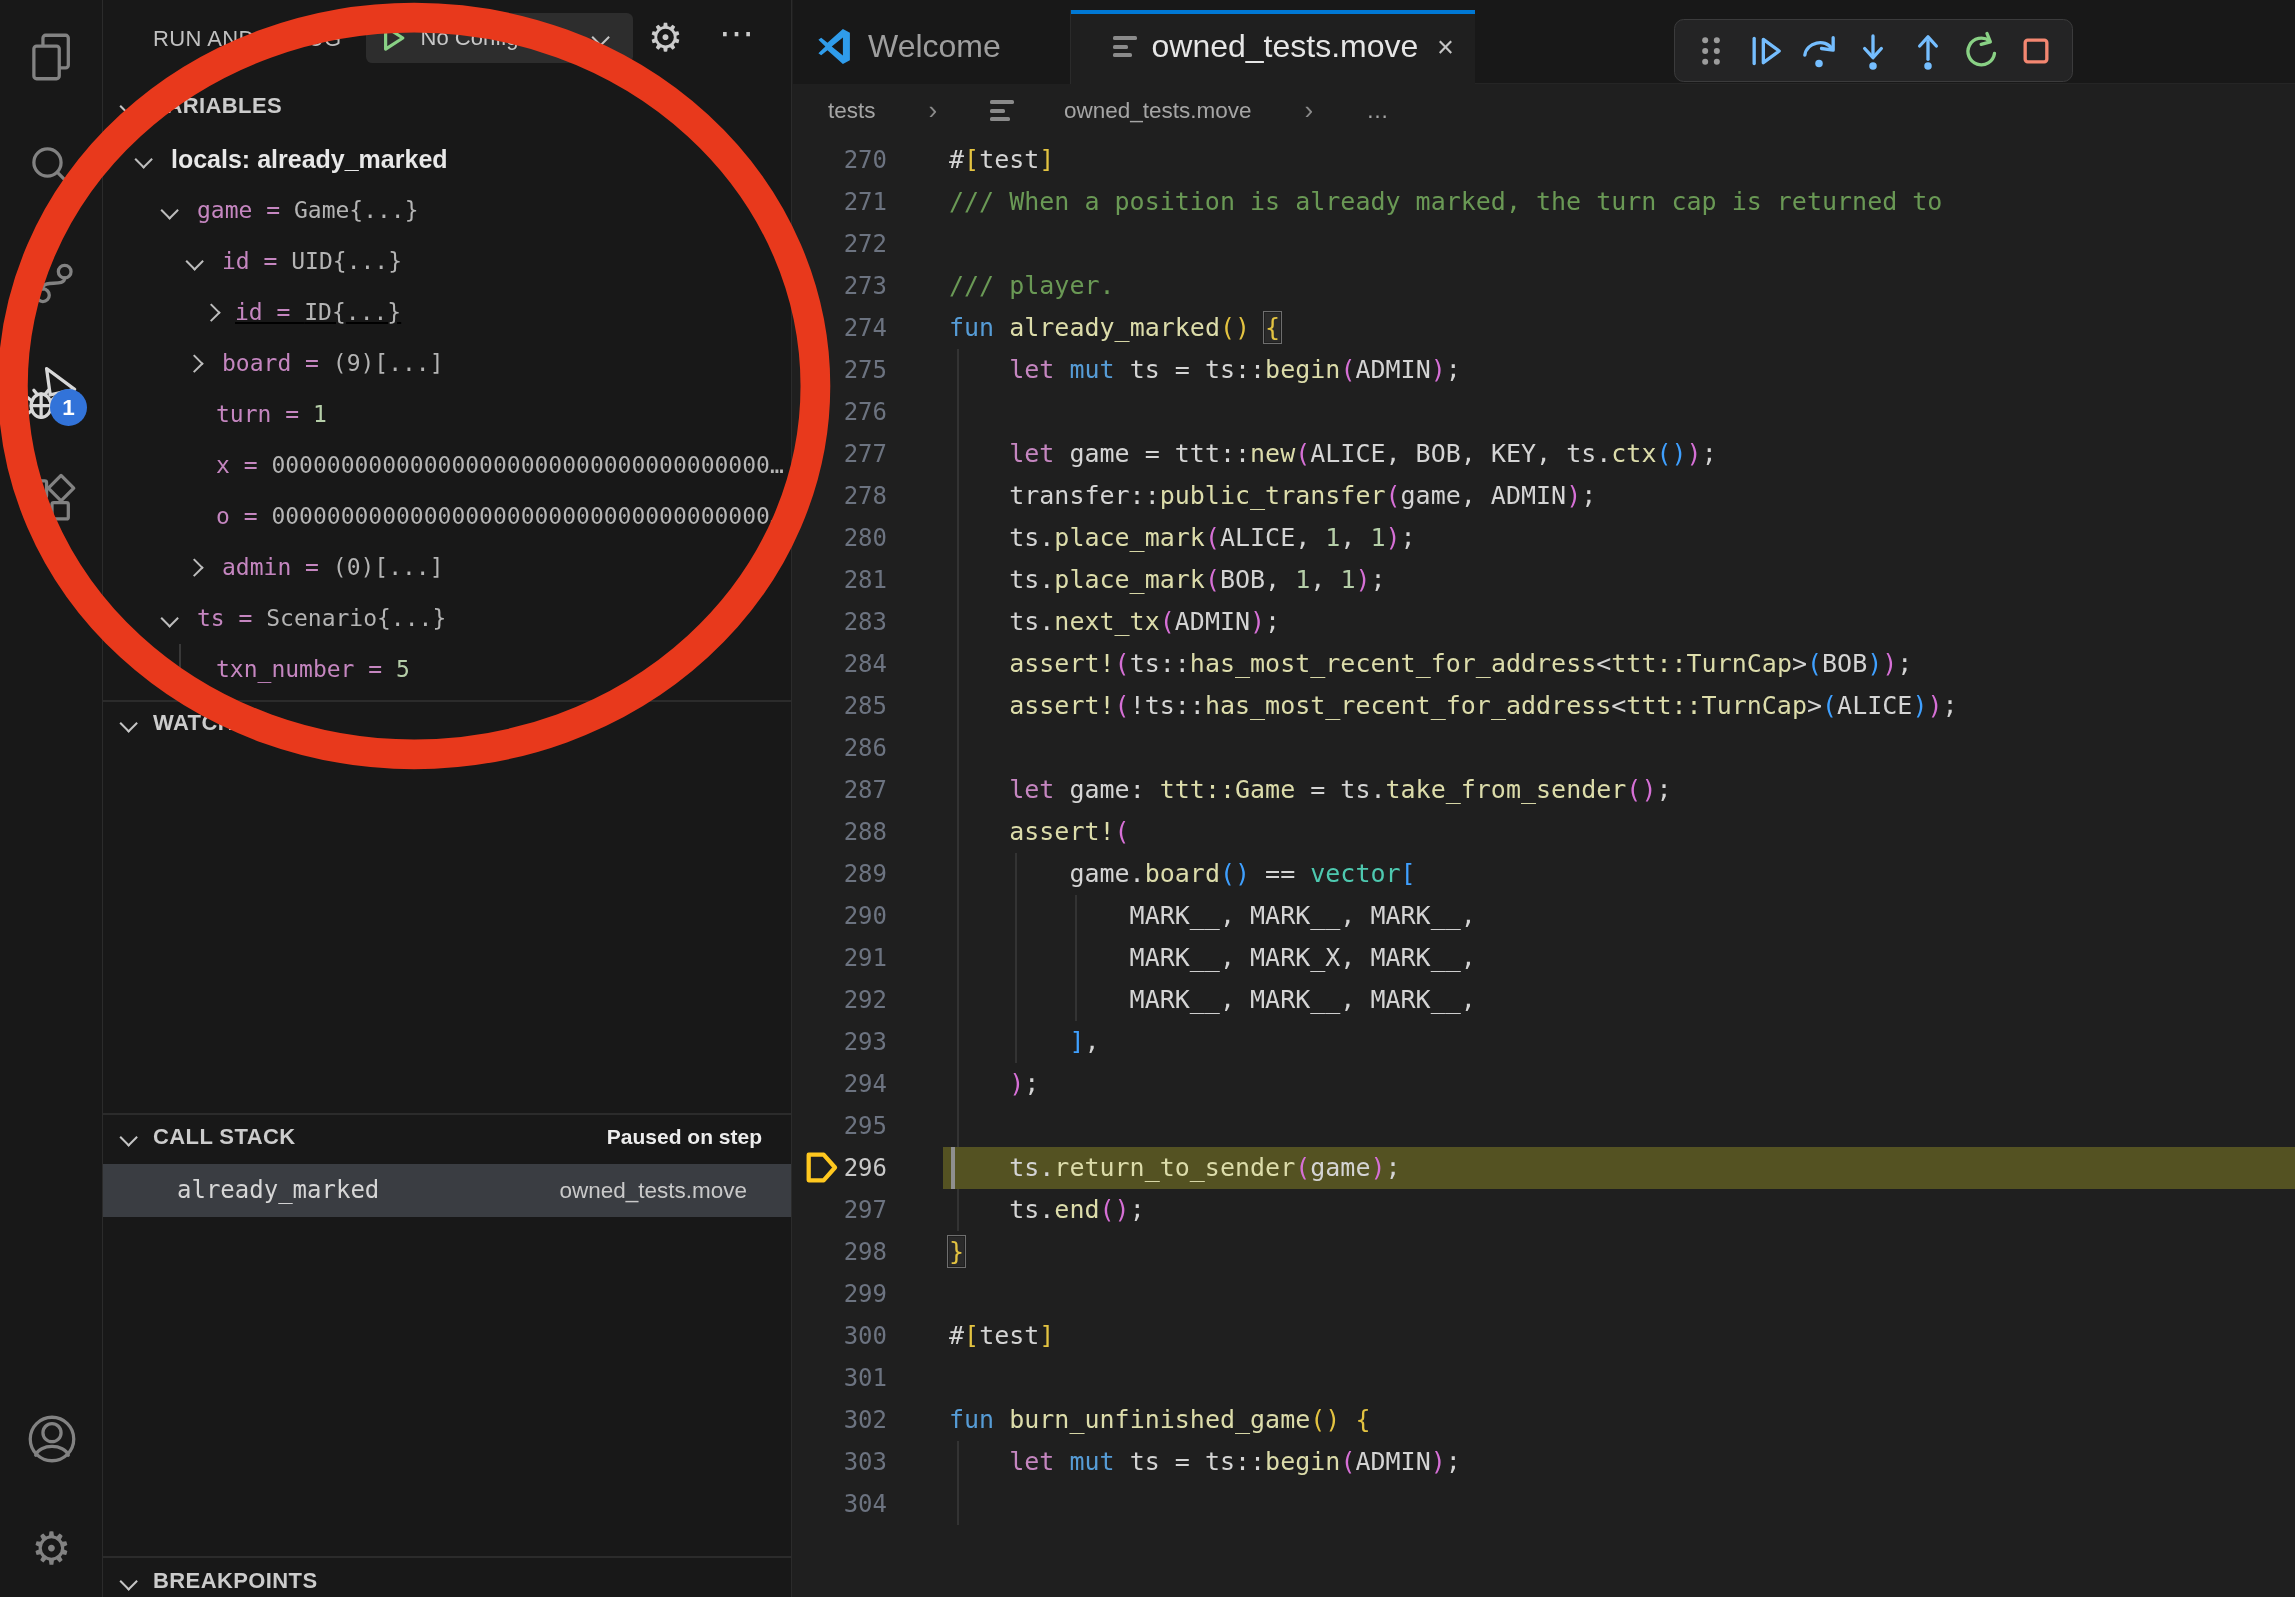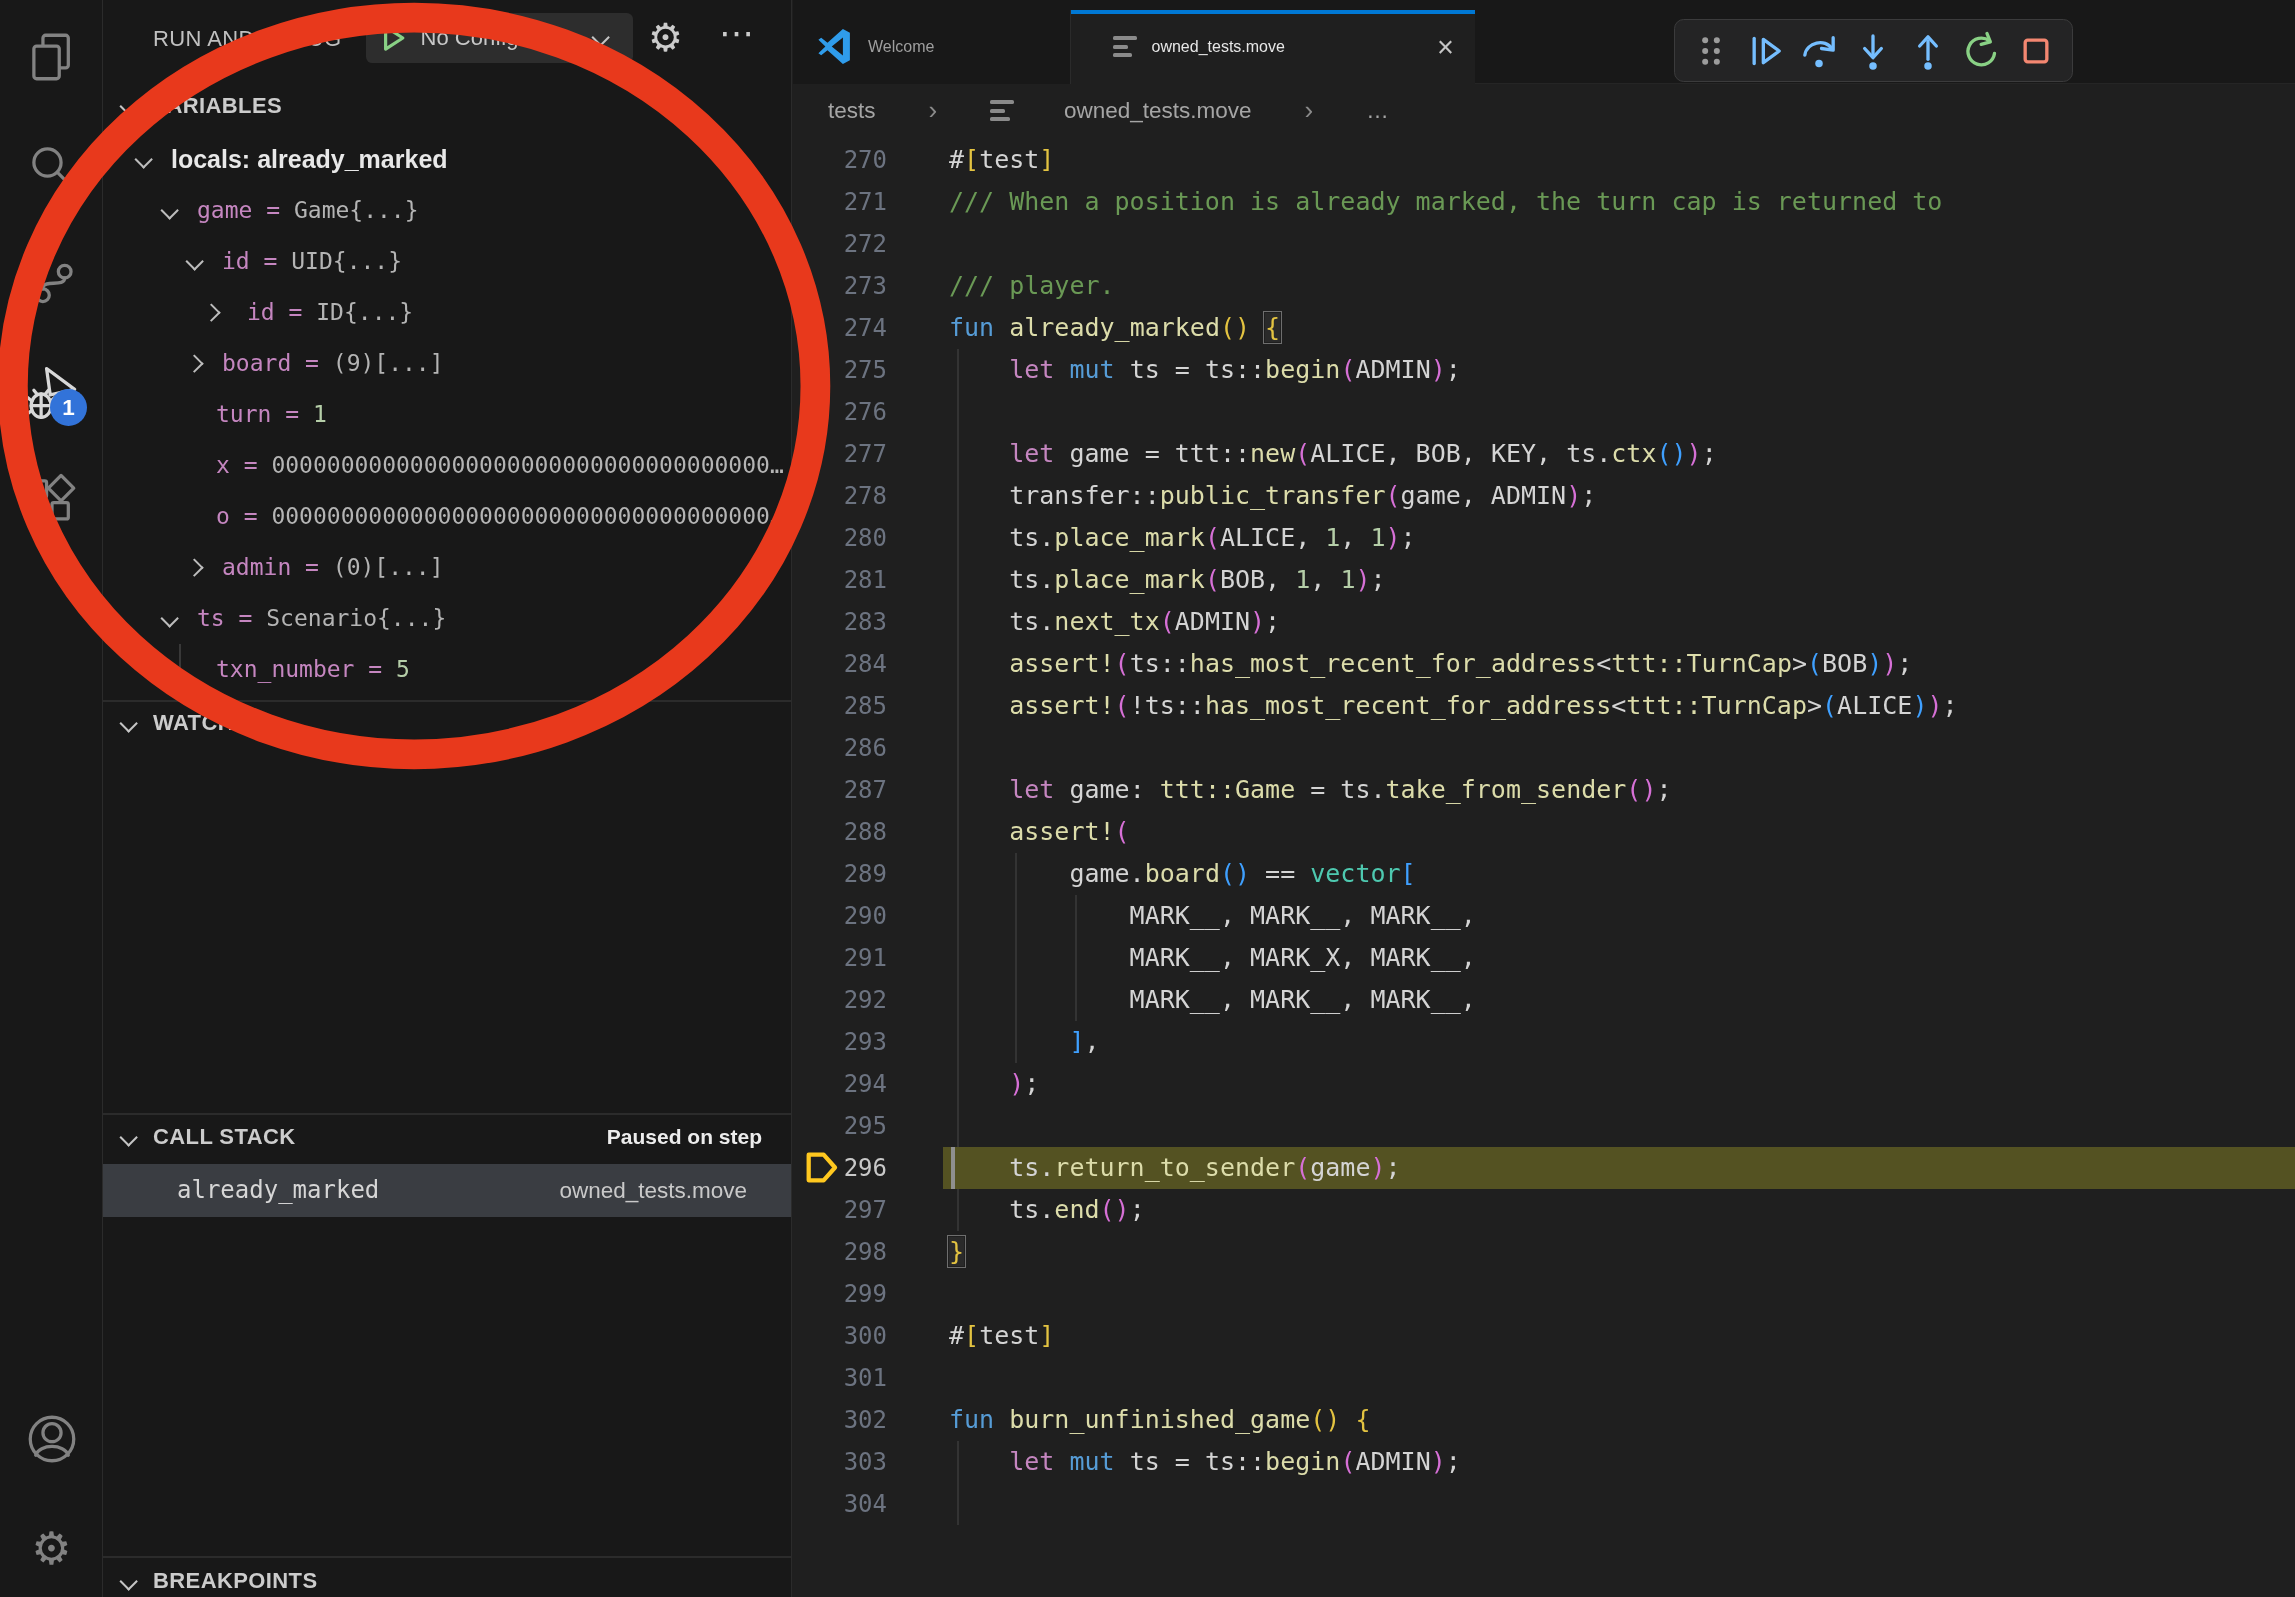--- a/index.html
+++ b/index.html
@@ -42,21 +42,21 @@
   #cs-fn{position:absolute;left:74px;line-height:53px;font-family:"DejaVu Sans Mono",monospace;font-size:24px;color:#d6d6d6;}
   #cs-file{position:absolute;right:44px;line-height:53px;font-size:22.5px;color:#c9c9c9;}
   #cs-status{position:absolute;right:29px;top:0;line-height:43px;font-weight:bold;font-size:21px;color:#ececec;}
   
   #editor{position:absolute;left:793px;top:0;right:0;height:1597px;background:#1f1f1f;}
   #tabstrip{position:absolute;left:0;top:0;width:100%;height:84px;background:#181818;border-bottom:1.6px solid #252525;box-sizing:border-box;}
   .tab{position:absolute;top:9.7px;height:74px;display:flex;align-items:center;}
   #tab-welcome{left:0;width:278px;background:#181818;border-right:1.6px solid #2b2b2b;box-sizing:border-box;}
   #tab-active{left:278px;width:404px;background:#1f1f1f;}
   #tab-active .topbar{position:absolute;left:0;top:0;width:100%;height:4.8px;background:#0078d4;}
-  .tab .tab-label{font-size:16px;}
+  .tab .tab-label{font-size:32px;}
   #tab-welcome .tab-label{color:#9e9e9e;margin-left:16px;}
   #tab-active .tab-label{color:#e6e6e6;margin-left:14.5px;}
   #tab-welcome .vsc-logo{margin-left:24px;width:35px;height:35px;}
   .move-icon{display:inline-block;width:24px;}
   .move-icon i{display:block;height:4px;border-radius:1.6px;background:#8a8a8a;margin-bottom:4.8px;}
   .move-icon i.l1{width:24px;} .move-icon i.l2{width:14.5px;} .move-icon i.l3{width:19.3px;margin-bottom:0;}
   #tab-active .move-icon{margin-left:42px;}
   .tab-close{position:absolute;right:21px;font-size:29px;color:#c5c5c5;line-height:74px;}
   #dbg-toolbar{position:absolute;left:881px;top:19.3px;width:399px;height:63px;background:#242425;border:1.6px solid #3b3b3c;border-radius:9.7px;
                box-sizing:border-box;display:flex;align-items:center;justify-content:space-between;padding:0 14.5px;z-index:20;}
@@ -153,21 +153,21 @@
         <div class="tree-row">
           <span class="chv down" style="left: 60px;"></span>
           <span class="txt" style="left: 94px;"><span class="vname">game = </span><span class="vval">Game{...}</span></span>
         </div>
         <div class="tree-row">
           <span class="chv down" style="left: 85px;"></span>
           <span class="txt" style="left: 119px;"><span class="vname">id = </span><span class="vval">UID{...}</span></span>
         </div>
         <div class="tree-row">
           <span class="chv right" style="left: 102px;"></span>
-          <span class="txt" style="left: 144px;"><span class="vname">id = </span><span class="vval">ID{...}</span></span>
+          <span class="txt" style="left: 132px; text-decoration: underline;"><span class="vname">id = </span><span class="vval">ID{...}</span></span>
         </div>
         <div class="tree-row">
           <span class="chv right" style="left: 85px;"></span>
           <span class="txt" style="left: 119px;"><span class="vname">board = </span><span class="vval">(9)[...]</span></span>
         </div>
         <div class="tree-row">
           <span class="txt" style="left: 113px;"><span class="vname">turn = </span><span class="vnum">1</span></span>
         </div>
         <div class="tree-row">
           <span class="txt" style="left: 113px;"><span class="vname">x = </span><span class="vval">000000000000000000000000000000000000…</span></span>

